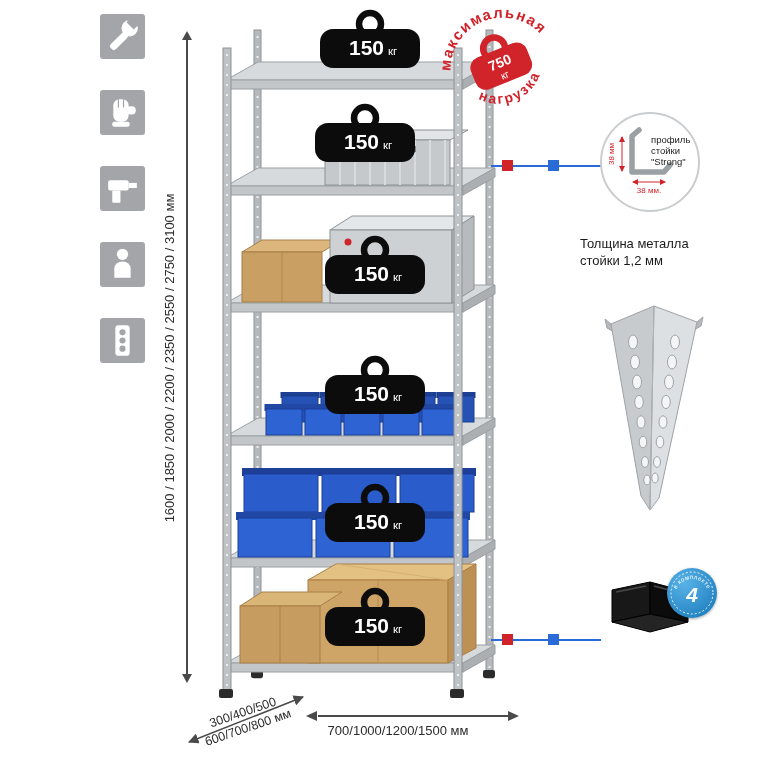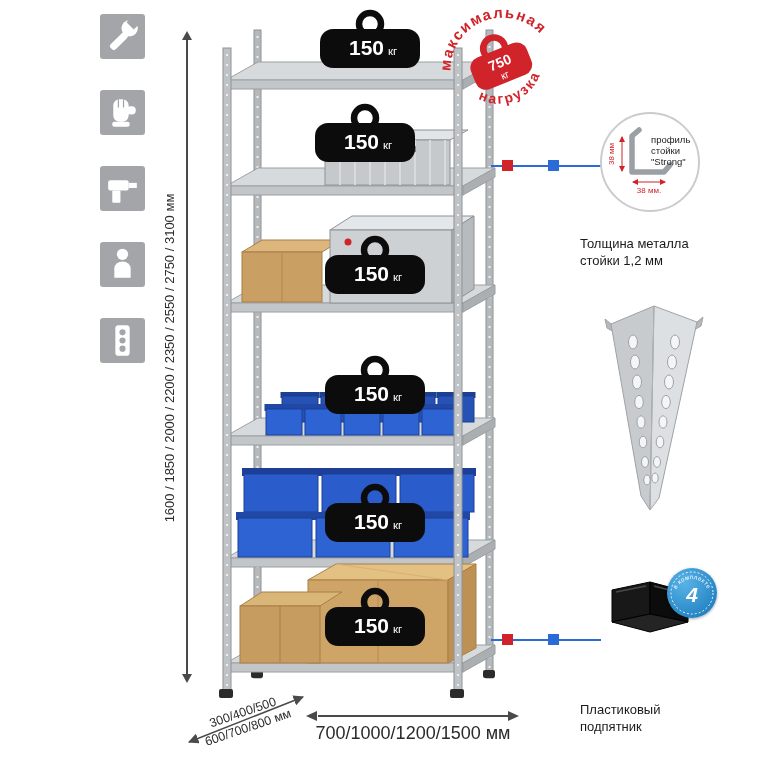--- a/index.html
+++ b/index.html
@@ -18,21 +18,21 @@
   .arrow-down{position:absolute;left:182px;top:674px;width:0;height:0;
               border-left:5px solid transparent;border-right:5px solid transparent;border-top:9px solid #4a4a4a}
   .h-label{position:absolute;left:169px;top:358px;width:600px;
            transform:translate(-50%,-50%) rotate(-90deg);text-align:center;font-size:13px;color:#2b2b2b}
 
   .w-line{position:absolute;left:318px;top:715px;width:190px;height:2px;background:#4a4a4a}
   .w-arrow-l{position:absolute;left:306px;top:711px;width:0;height:0;
              border-top:5px solid transparent;border-bottom:5px solid transparent;border-right:11px solid #4a4a4a}
   .w-arrow-r{position:absolute;left:508px;top:711px;width:0;height:0;
              border-top:5px solid transparent;border-bottom:5px solid transparent;border-left:11px solid #4a4a4a}
-  .w-label{position:absolute;left:413px;top:723px;transform:translateX(-50%);font-size:18px;color:#2b2b2b;white-space:nowrap}
+  .w-label{position:absolute;left:398px;top:723px;transform:translateX(-50%);font-size:13px;color:#2b2b2b;white-space:nowrap}
 
   .d-label{position:absolute;left:163px;top:704px;width:165px;transform:rotate(-19deg);
            text-align:center;font-size:12.5px;color:#2b2b2b;line-height:1.3}
   .d-label span{display:block}
 
   
   .hline{position:absolute;height:2px;background:#2b6bd8}
   .sq{position:absolute;width:11px;height:11px}
   .sq.red{background:#d1232a}
   .sq.blue{background:#2b6bd8}
@@ -343,21 +343,20 @@
       <defs>
           <path id="badgeArc" d="M8,28 A17,17 0 1 1 42,28"></path>
         </defs>
       <circle cx="25" cy="25" r="21" fill="none" stroke="#ffffff" stroke-width="1" stroke-dasharray="2 2" opacity="0.9"></circle>
       <text font-size="6" fill="#fff" letter-spacing="0.5">
         <textPath href="#badgeArc" startOffset="50%" text-anchor="middle">в комплекте</textPath>
       </text>
       <text x="25" y="34" font-size="21" font-weight="bold" font-style="italic" fill="#fff" text-anchor="middle">4</text>
     </svg>
   </div>
-  <div class="caption" style="left:580px;top:702px;width:144px">Пластиковый подпятник</div>
 
   <div class="w-arrow-l"></div>
   <div class="w-line"></div>
   <div class="w-arrow-r"></div>
   <div class="w-label">700/1000/1200/1500 мм</div>
 
   <svg class="abs" style="left:175px;top:690px" width="145" height="70" viewBox="0 0 145 70">
     <defs>
       <marker id="arr" viewBox="0 0 10 10" refX="9" refY="5" markerWidth="7" markerHeight="7" orient="auto-start-reverse">
         <path d="M0,0 L10,5 L0,10 z" fill="#4a4a4a"></path>

